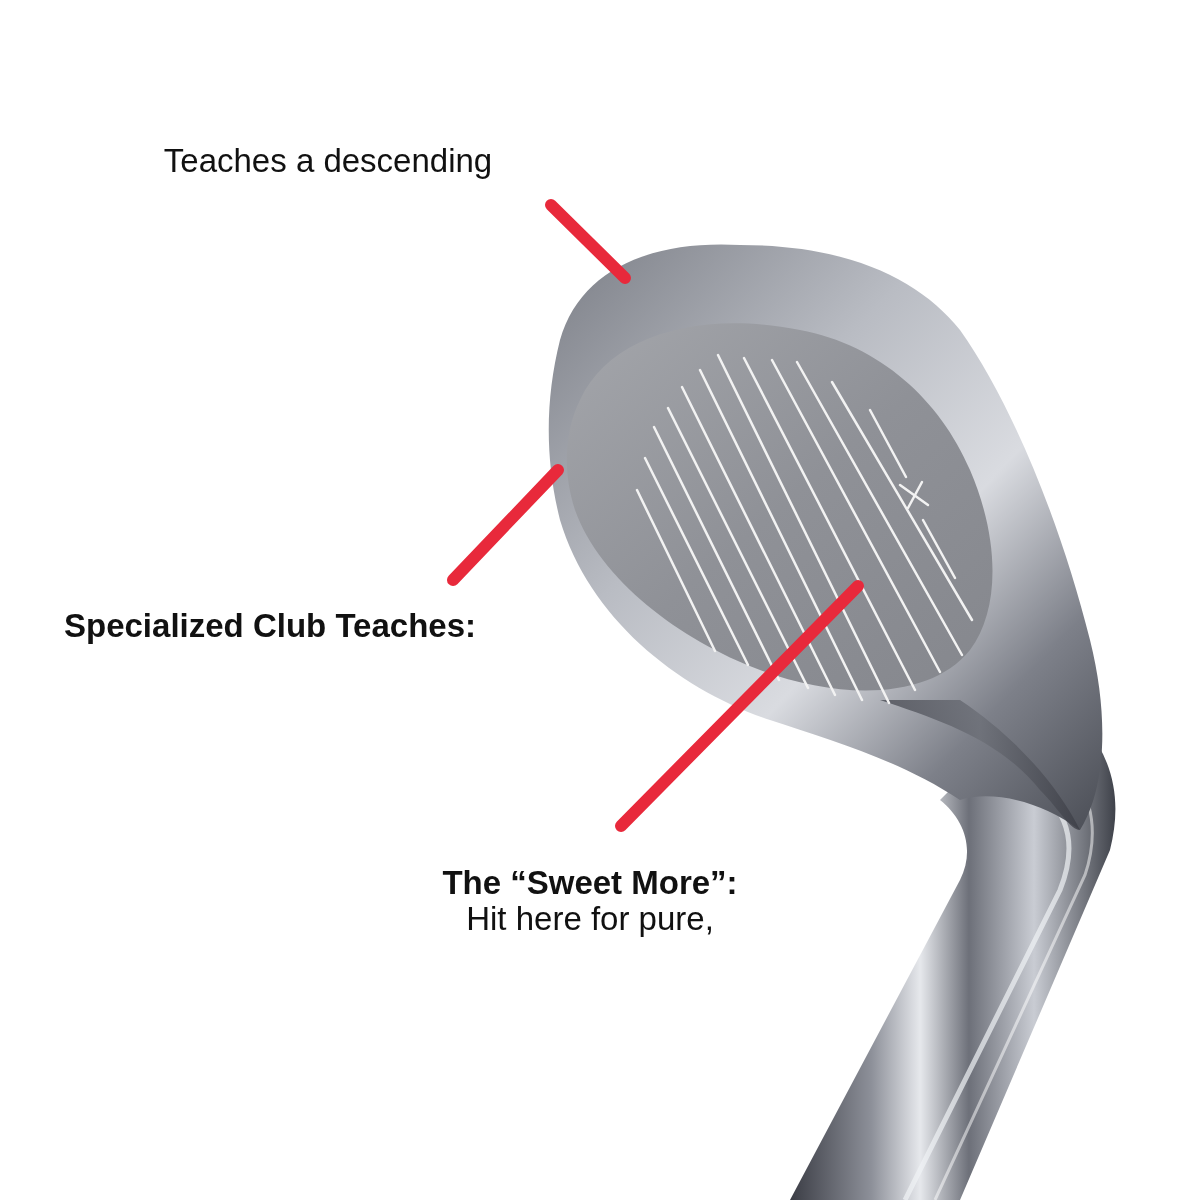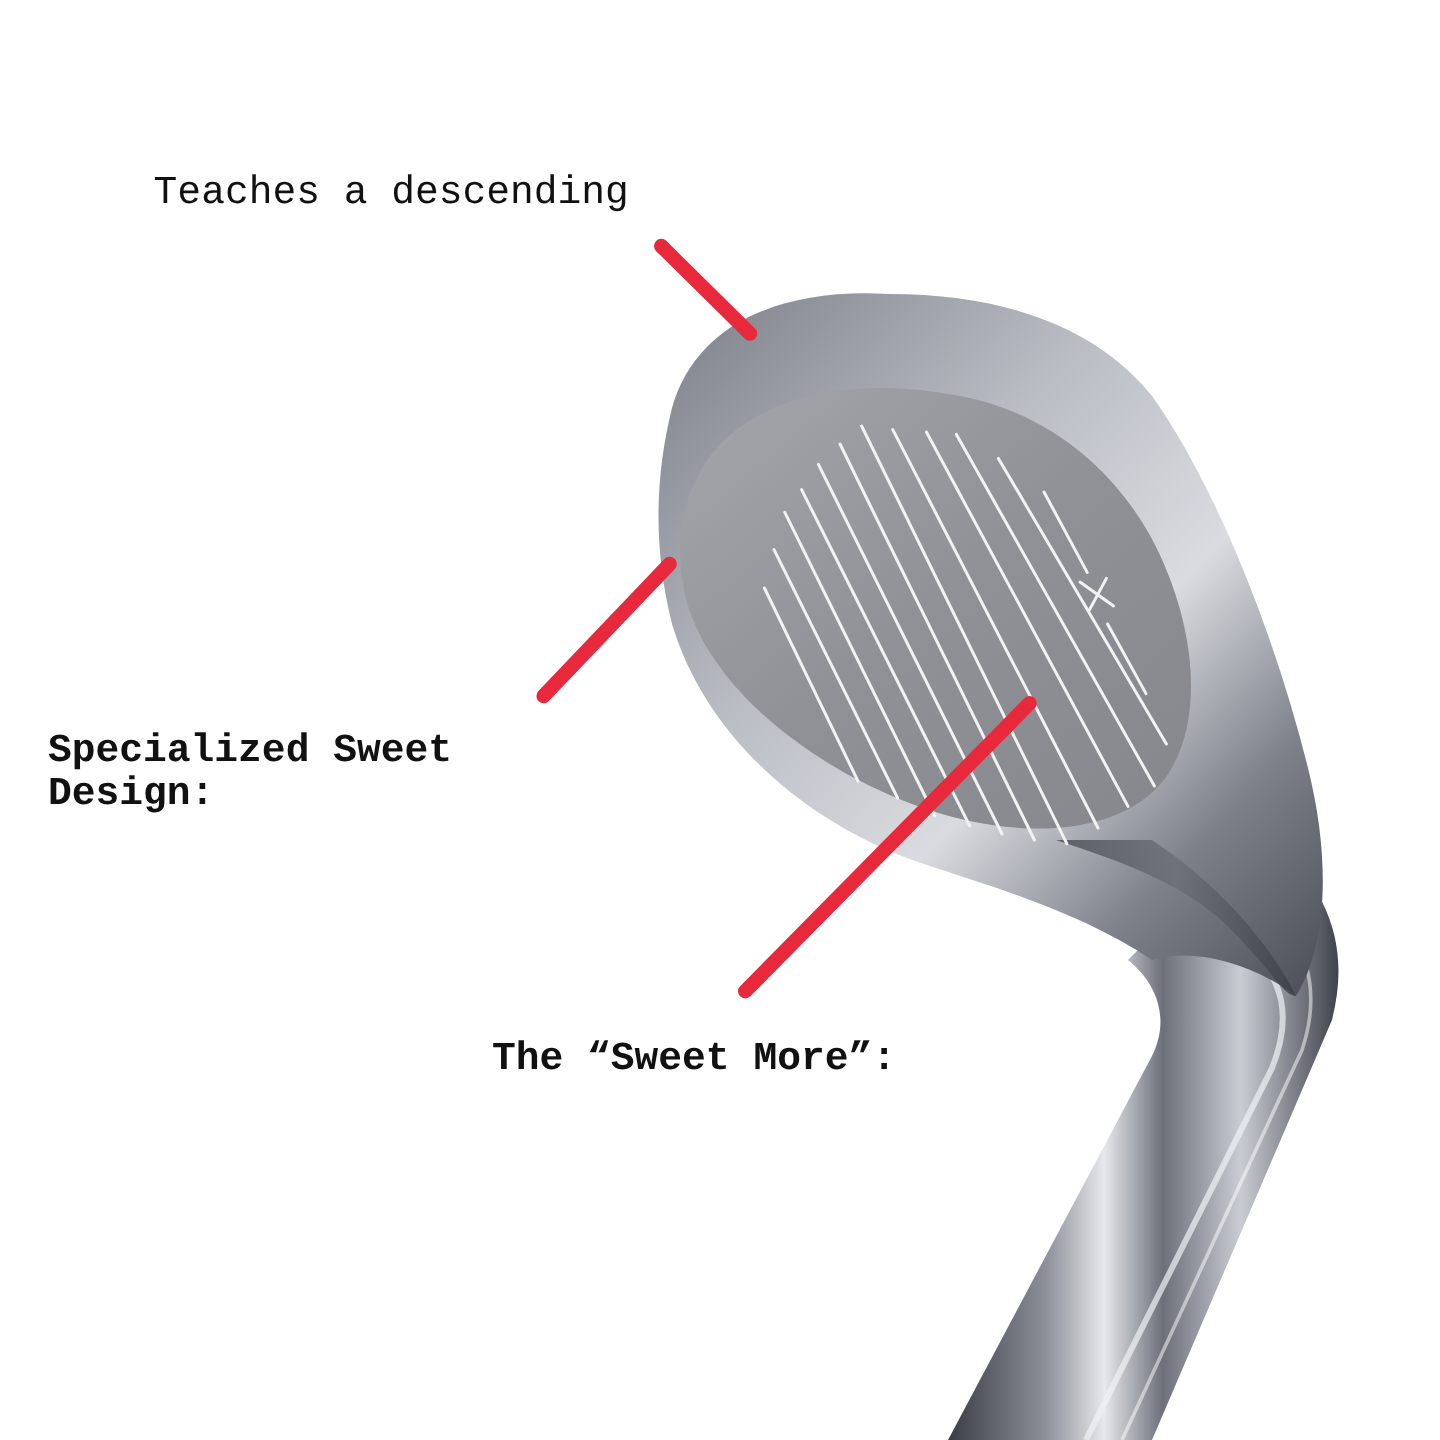--- a/index.html
+++ b/index.html
@@ -1,19 +1,19 @@
 <!DOCTYPE html>
 <html><head>
   <meta charset="utf-8">
   <style>
     html, body { margin: 0; padding: 0; background: #ffffff; }
     body { width: 1200px; height: 1200px; position: relative; overflow: hidden;
            font-family: "Liberation Sans", "DejaVu Sans", sans-serif; color: #111111; }
     #art { position: absolute; left: 0; top: 0; width: 1200px; height: 1200px; }
-    .callout { position: absolute; font-size: 33px; line-height: 36px; color: #111; font-family: Liberation Mono, monospace; }
+    .callout { position: absolute; text-align: center; font-size: 33px; line-height: 36px; color: #111; }
     .callout b { font-weight: 700; }
     .c1 { left: 128px; top: 143px; width: 400px; }
     .c2 { left: 40px; top: 608px; width: 460px; }
     .c3 { left: 410px; top: 865px; width: 360px; }
     .bold-line { font-weight: 700; display: block; }
     .line { display: block; }
   </style>
 </head>
 <body>
 
@@ -84,18 +84,19 @@
     <line x1="453" y1="580" x2="558" y2="470"></line>
     <line x1="621" y1="826" x2="858" y2="586"></line>
   </g>
 </svg>
 
 <div class="callout c1">
   <span class="line">Teaches a descending</span>
 </div>
 
 <div class="callout c2">
-  <span class="bold-line">Specialized Sweet Design:</span>
+  <span class="bold-line">Specialized Club Teaches:</span>
 </div>
 
 <div class="callout c3">
   <span class="bold-line">The “Sweet More”:</span>
+  <span class="line">Hit here for pure,</span>
 </div>
 
 </body></html>

